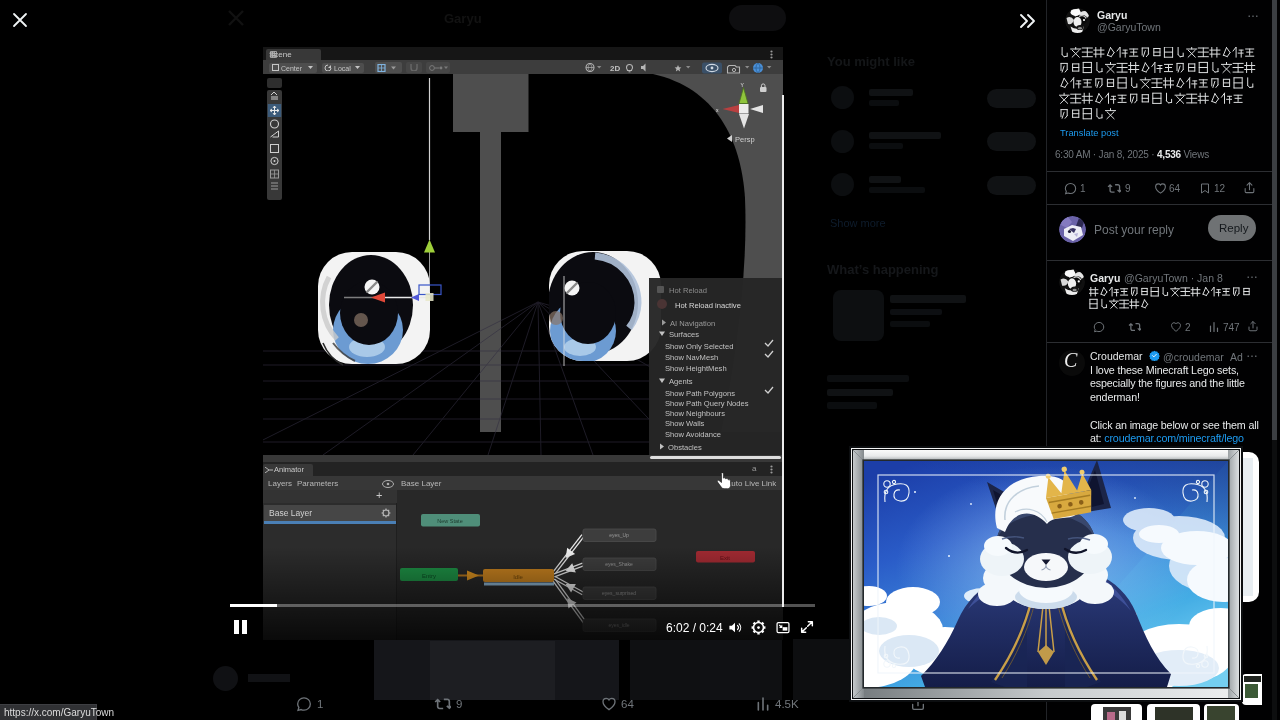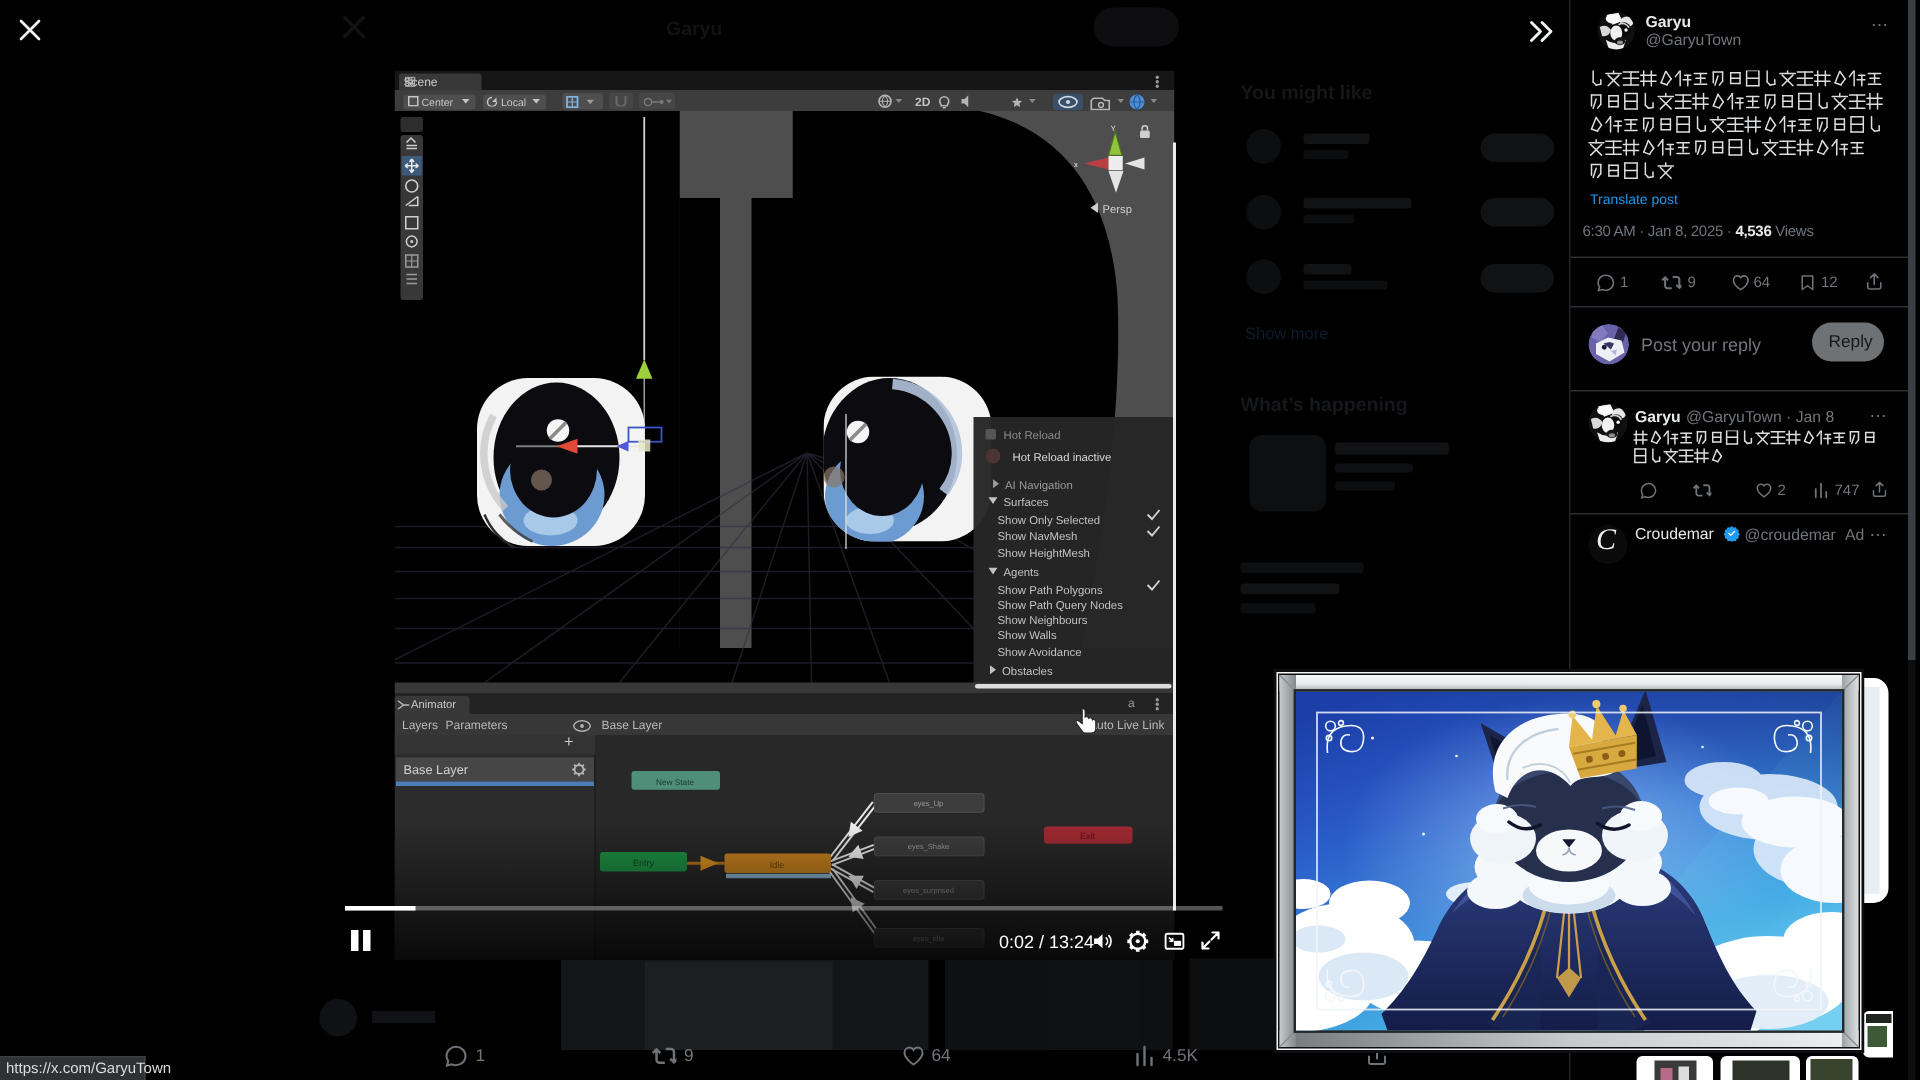--- a/index.html
+++ b/index.html
@@ -364,21 +364,21 @@
   <div class="abs" style="left:0;top:500px;width:520px;height:93px;background:linear-gradient(rgba(0,0,0,0),rgba(0,0,0,0.78))"></div>
 </div>
 
 <div class="abs" style="left:781.5px;top:95px;width:2.5px;height:512px;background:#ececec"></div>
 
 
 <div class="abs" style="left:230px;top:604px;width:585px;height:2.6px;background:rgba(255,255,255,0.32)"></div>
 <div class="abs" style="left:230px;top:604px;width:47px;height:2.6px;background:#fff"></div>
 <div class="abs" style="left:234px;top:620px;width:4.6px;height:14px;background:#fff"></div>
 <div class="abs" style="left:242.4px;top:620px;width:4.6px;height:14px;background:#fff"></div>
-<div class="abs" style="left:666px;top:620.5px;font-size:12px;color:#fff">0:02 / 13:24</div>
+<div class="abs" style="left:666px;top:620.5px;font-size:12px;color:#fff">6:02 / 0:24</div>
 <svg class="abs" style="left:727px;top:620px" width="16" height="15" viewBox="0 0 24 24">
       <path d="M3 9v6h4l5 4.5v-15L7 9H3z" fill="#fff"></path>
       <path d="M16 8.5a5 5 0 0 1 0 7M18.8 6a9 9 0 0 1 0 12" stroke="#fff" stroke-width="1.8" fill="none" stroke-linecap="round"></path>
     </svg>
 <svg class="abs" style="left:751px;top:620px" width="15" height="15" viewBox="0 0 24 24">
       <circle cx="12" cy="12" r="8" fill="none" stroke="#fff" stroke-width="2.6"></circle>
       <path d="M20.0 10.2L20.0 13.8L23.1 14.0L23.1 10.0ZM18.9 16.4L16.4 18.9L18.4 21.3L21.3 18.4ZM13.8 20.0L10.2 20.0L10.0 23.1L14.0 23.1ZM7.6 18.9L5.1 16.4L2.7 18.4L5.6 21.3ZM4.0 13.8L4.0 10.2L0.9 10.0L0.9 14.0ZM5.1 7.6L7.6 5.1L5.6 2.7L2.7 5.6ZM10.2 4.0L13.8 4.0L14.0 0.9L10.0 0.9ZM16.4 5.1L18.9 7.6L21.3 5.6L18.4 2.7Z" fill="#fff"></path>
       <circle cx="12" cy="12" r="2.2" fill="#fff"></circle>
     </svg>
 <svg class="abs" style="left:775px;top:620px" width="16" height="15" viewBox="0 0 24 24">
@@ -506,20 +506,21 @@
     <div style="font-family:'Liberation Serif',serif;font-style:italic;font-size:20px;color:#f0f0f0;margin:-1px 0 0 5px">C</div>
   </div>
   <div class="abs w" style="left:43px;top:350px;font-size:10.5px;font-weight:400">Croudemar</div>
   <svg class="abs" style="left:102px;top:350px" width="11" height="11" viewBox="0 0 24 24">
         <path d="M12 1.5l2.6 2 3.3-.4 1.3 3 3 1.3-.4 3.3 2 2.6-2 2.6.4 3.3-3 1.3-1.3 3-3.3-.4-2.6 2-2.6-2-3.3.4-1.3-3-3-1.3.4-3.3-2-2.6 2-2.6-.4-3.3 3-1.3 1.3-3 3.3.4z" fill="#1d9bf0"></path>
         <path d="M7.8 12.3l2.8 2.8 5.3-5.6" stroke="#fff" stroke-width="2" fill="none" stroke-linecap="round" stroke-linejoin="round"></path>
       </svg>
   <div class="abs g" style="left:116px;top:351px;font-size:10.5px">@croudemar</div>
   <div class="abs g" style="left:183px;top:351px;font-size:10.5px">Ad</div>
   <div class="abs g" style="left:199px;top:346px;font-size:12px;letter-spacing:1px">…</div>
+  <div class="abs w" style="left:43px;top:363.5px;font-size:10.7px;line-height:13.8px;letter-spacing:-0.15px">I love these Minecraft Lego sets,<br>especially the figures and the little<br>enderman!<br><br>Click an image below or see them all<br>at: <span class="blue">croudemar.com/minecraft/lego</span></div>
 
   <div class="abs" style="left:134px;top:452px;width:78px;height:150px;border-radius:10px;background:#fff"></div>
   <div class="abs" style="left:140px;top:458px;width:66px;height:138px;background:#e8eef2"></div>
 
   <div class="abs" style="left:195px;top:674px;width:20px;height:31px;border-radius:4px 0 0 4px;background:#fff"></div>
   <div class="abs" style="left:197px;top:676px;width:17px;height:6px;background:#20241f"></div>
   <div class="abs" style="left:198px;top:684px;width:13px;height:14px;background:#3c5a36"></div>
   <div class="abs" style="left:44px;top:704px;width:51px;height:16px;border-radius:4px 4px 0 0;background:#fff"></div>
   <div class="abs" style="left:56px;top:707px;width:28px;height:13px;background:#3a3a3a"></div>
   <div class="abs" style="left:60px;top:712px;width:8px;height:8px;background:#b86a8a"></div>

